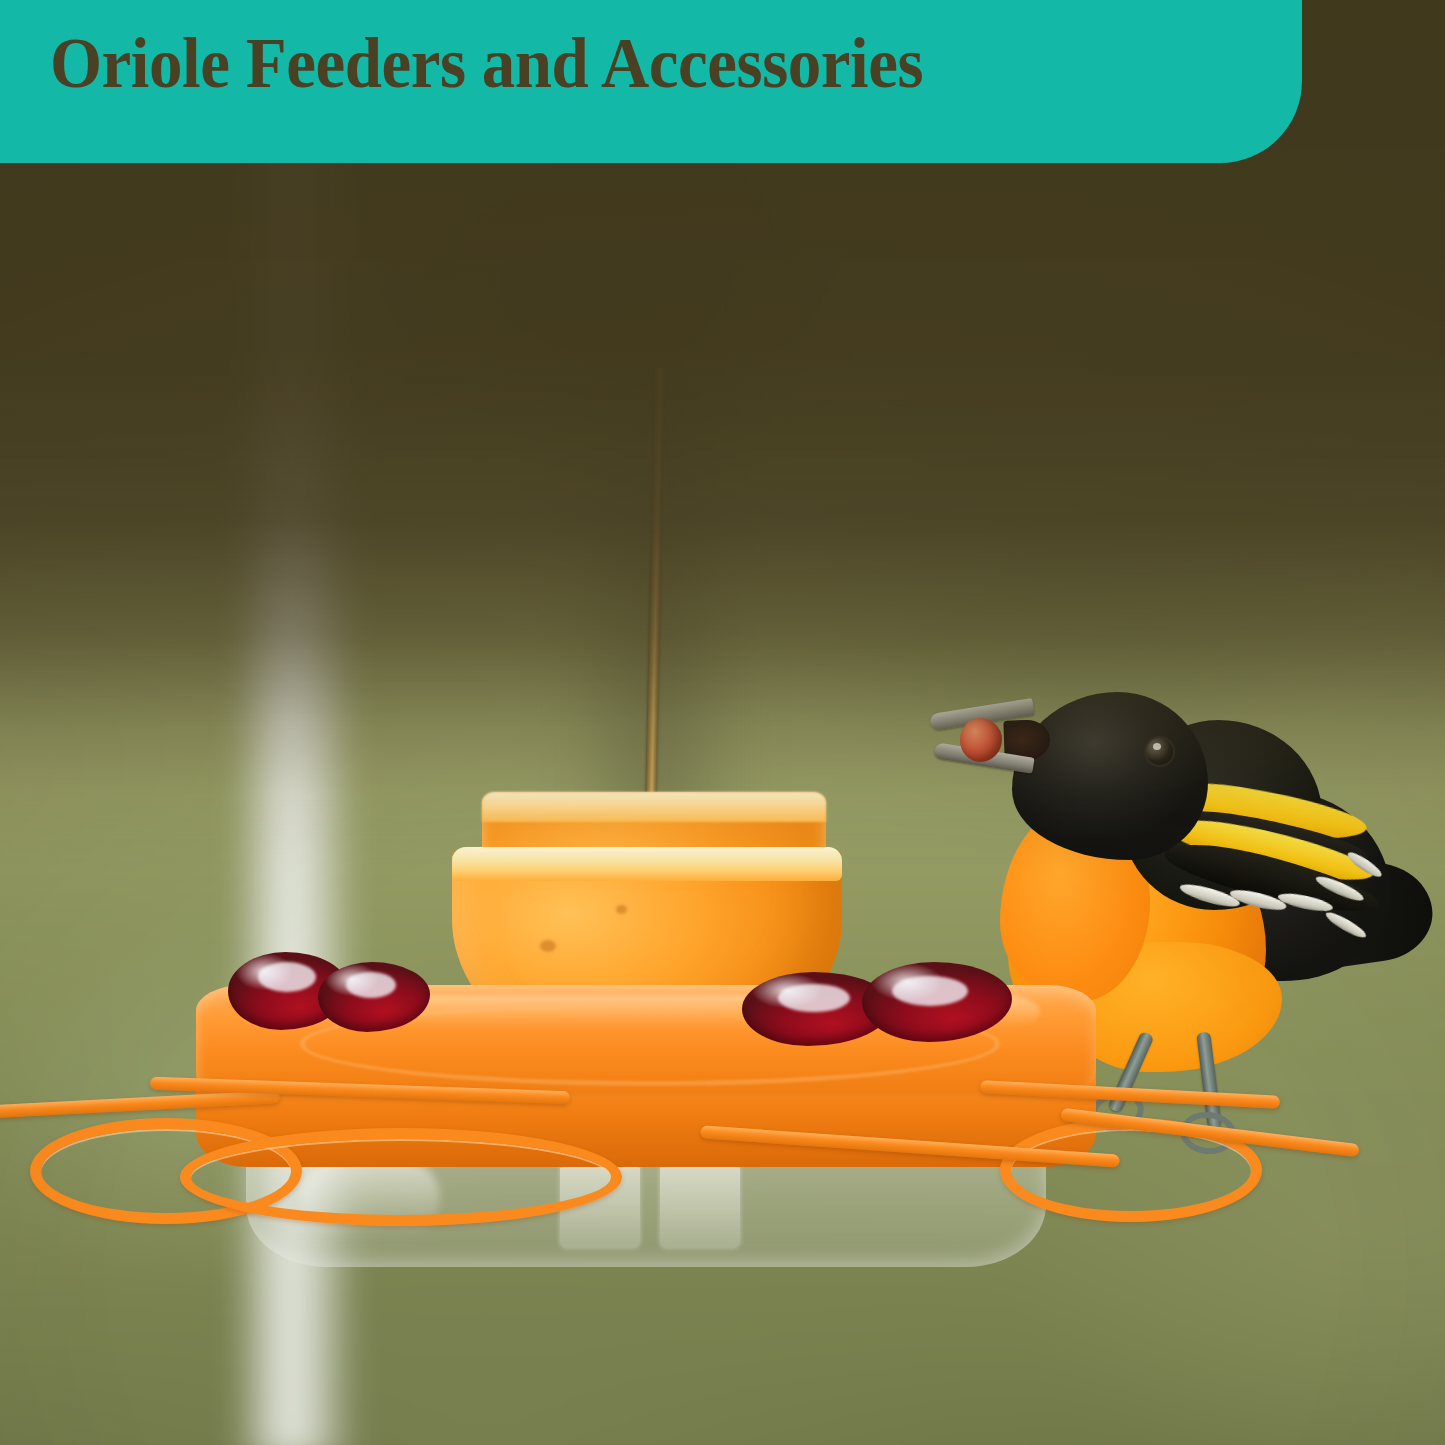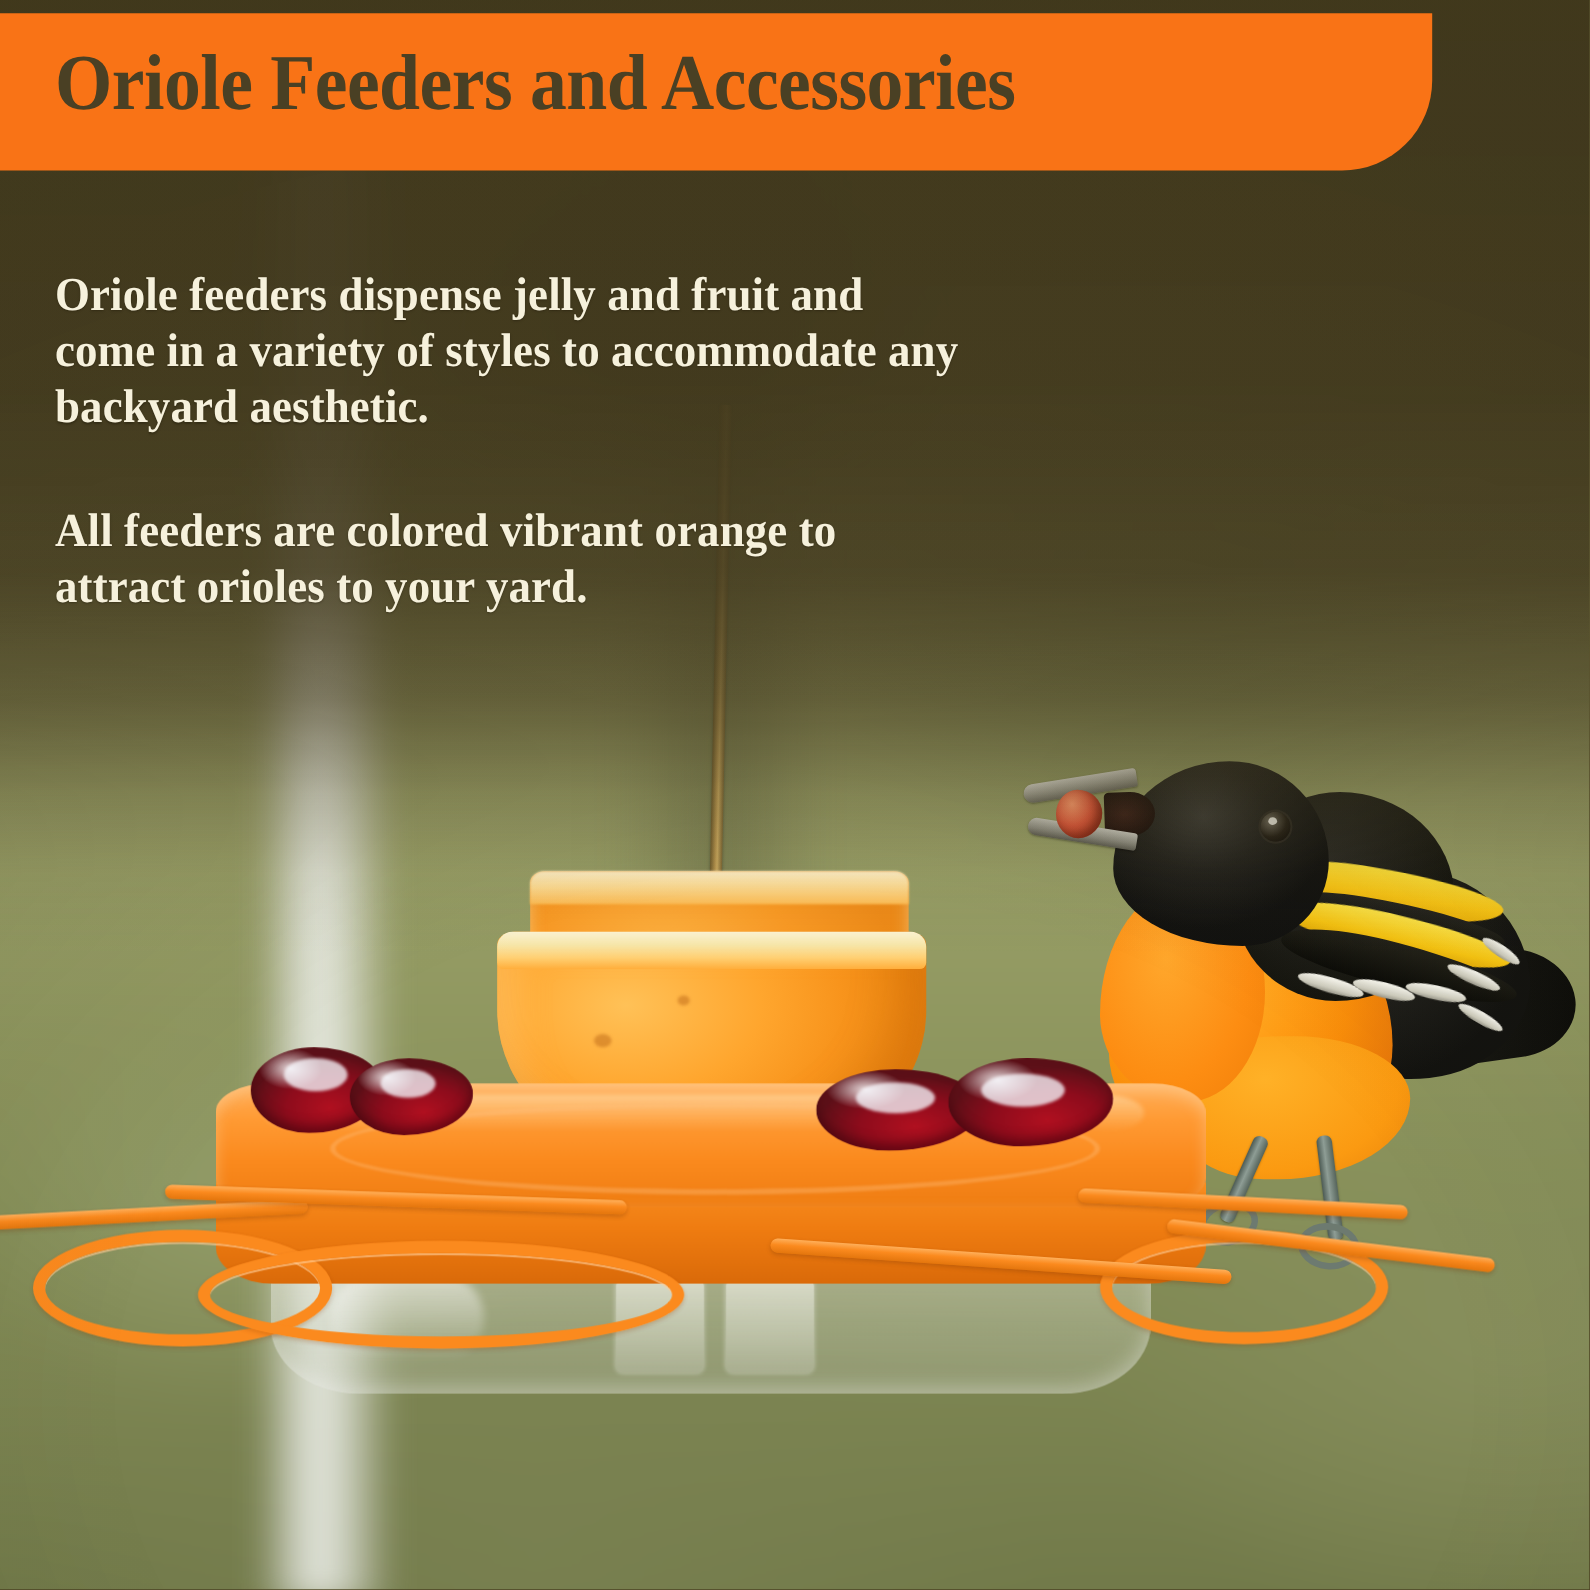--- a/index.html
+++ b/index.html
@@ -311,22 +311,22 @@
       rgba(78,68,36,.06) 55%,
       rgba(78,68,36,0) 60%);
   }
   .photo-tint-side{
     position:absolute;left:0;top:0;width:1445px;height:1445px;
     background:radial-gradient(ellipse 120% 90% at 50% 88%, rgba(0,0,0,0) 35%, rgba(40,34,14,.20) 100%);
   }
 
   
   .banner{
-    position:absolute;left:0;top:12px;width:1302px;height:143px;
-    background:#f97316;
+    position:absolute;left:0;top:0;width:1302px;height:163px;
+    background:#14b8a6;
     border-radius:0 0 82px 0;
     z-index:20;
   }
   .banner-title{
     position:absolute;left:50px;top:27px;
     font-family:"Liberation Serif", serif;
     font-weight:bold;
     font-size:72px;
     line-height:1;
     letter-spacing:-.5px;
@@ -441,18 +441,14 @@
     <div class="perch-bar" style="left:700px;top:1140px;width:420px;transform:rotate(4deg);"></div>
 
     <div class="photo-tint"></div>
     <div class="photo-tint-side"></div>
   </div>
 
   <div class="banner">
     <div class="banner-title">Oriole Feeders and Accessories</div>
   </div>
 
-  <div class="copy">
-    <div class="para">Oriole feeders dispense jelly and fruit and come in a variety of styles to accommodate any backyard aesthetic.</div>
-    <div class="para">All feeders are colored vibrant orange to attract orioles to your yard.</div>
-  </div>
 
 </div>
 
 </body></html>

